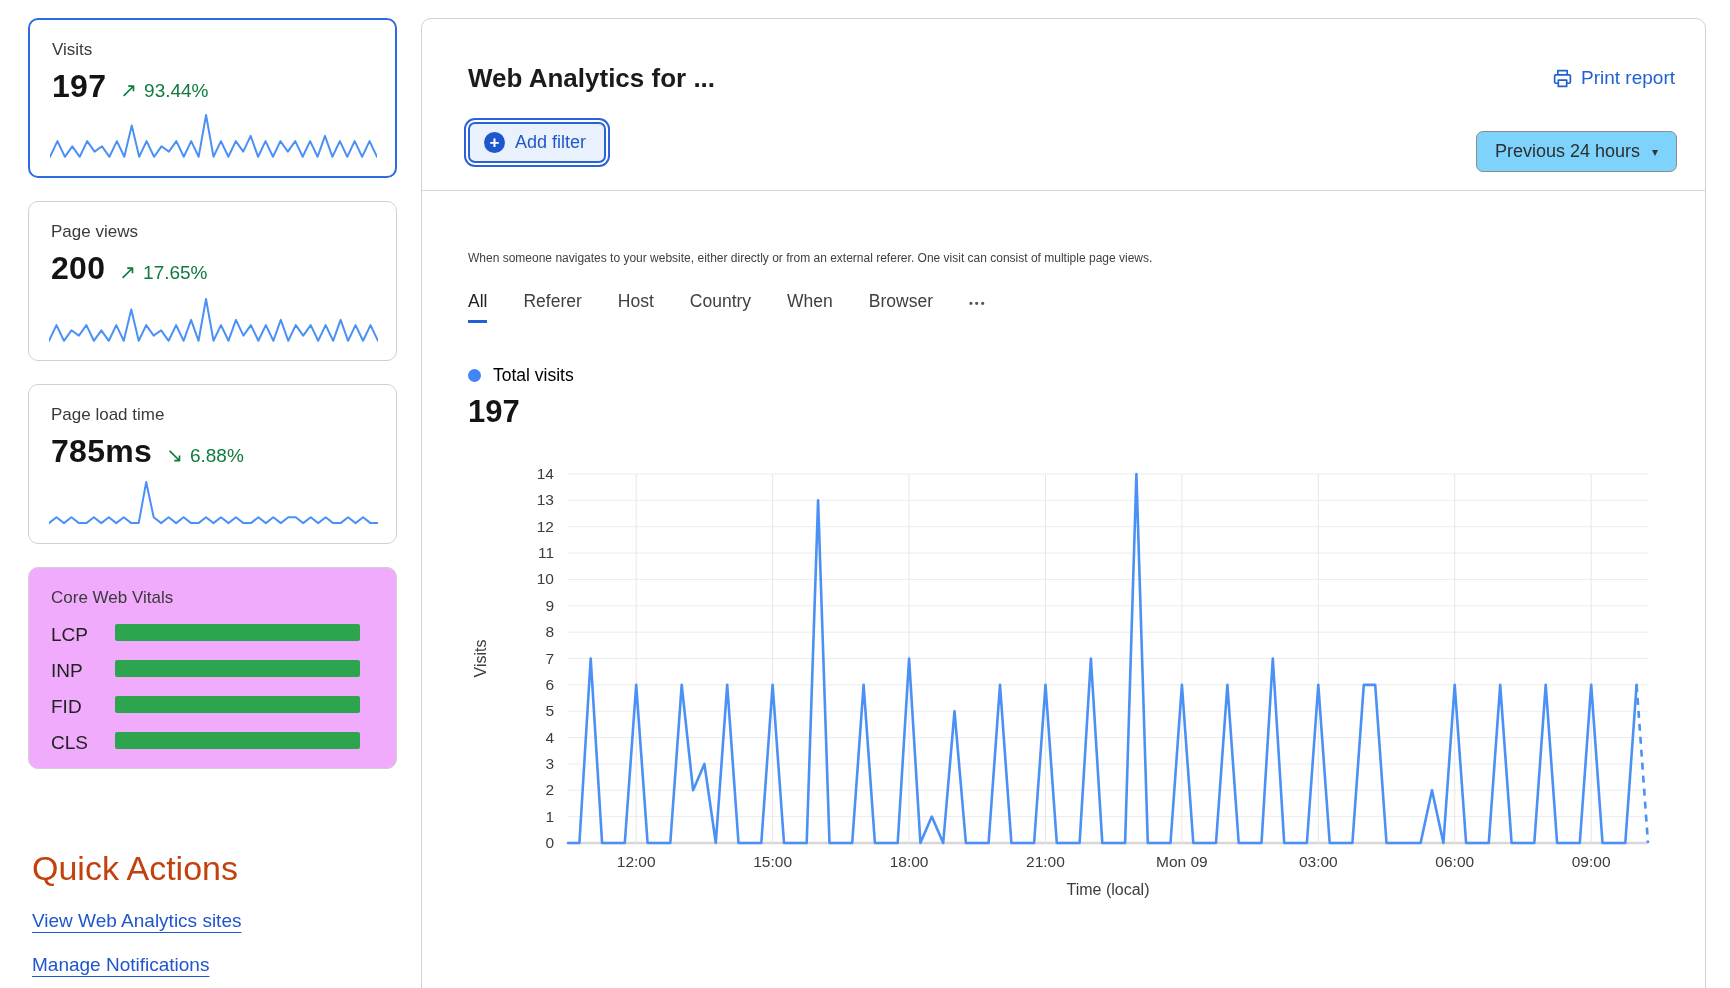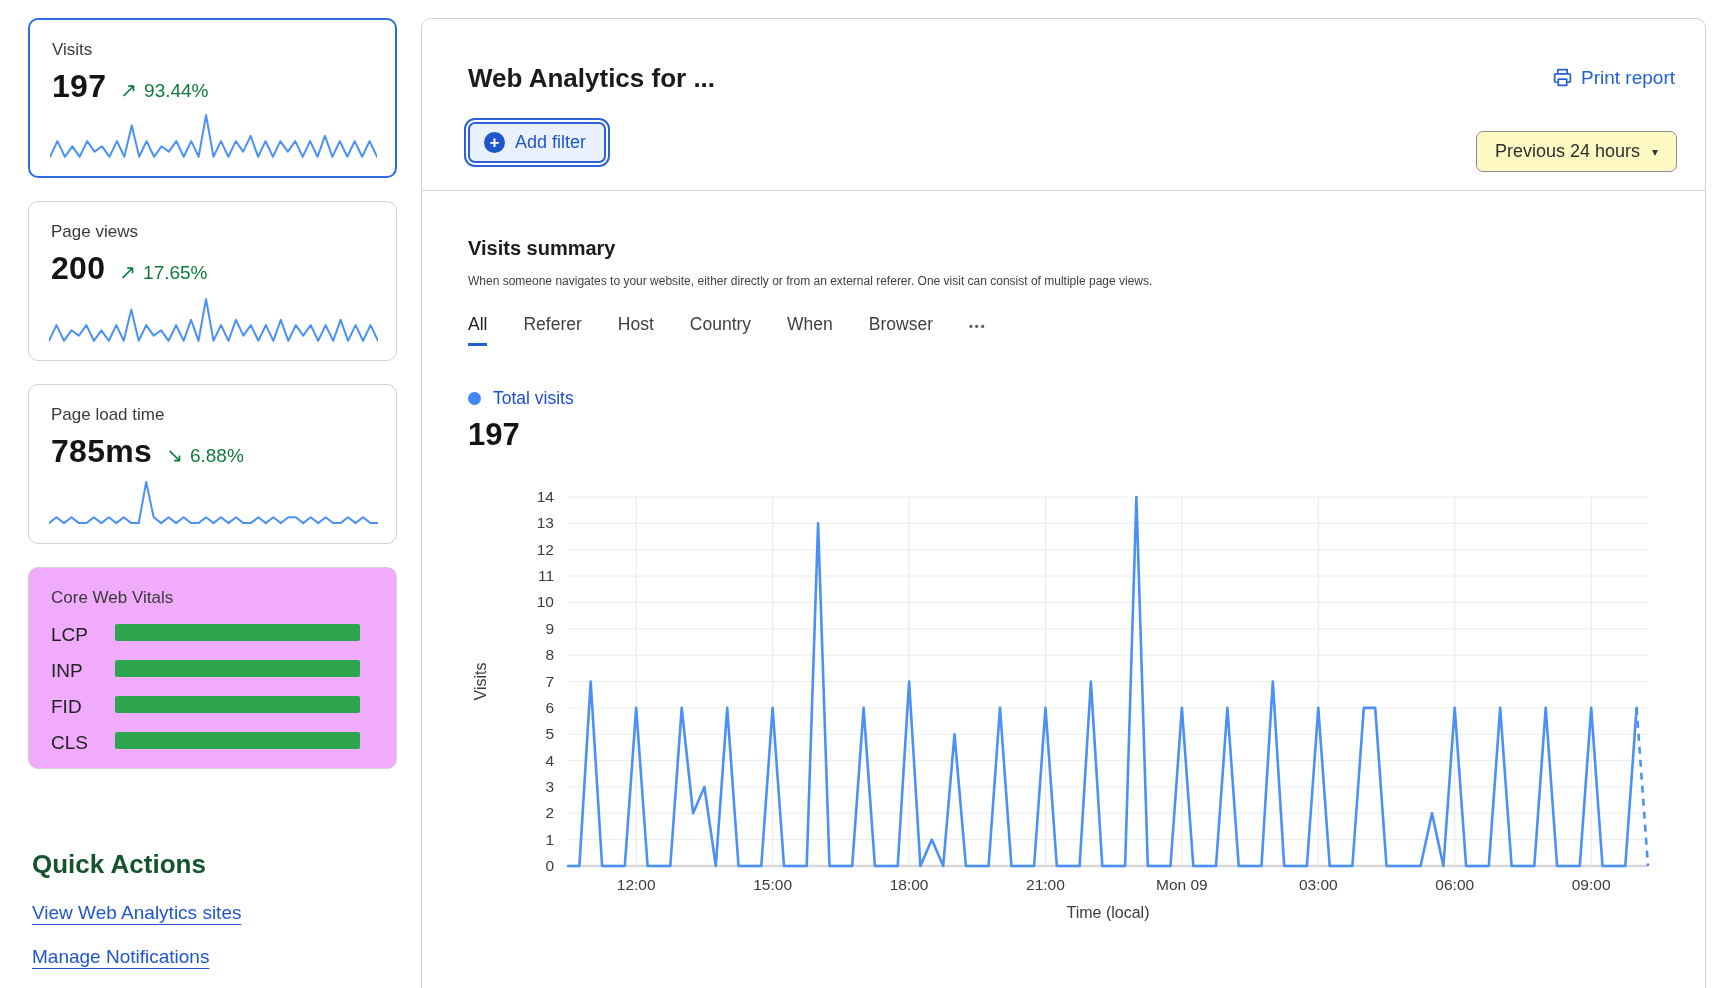--- a/index.html
+++ b/index.html
@@ -21,55 +21,55 @@
   .spark svg { width:100%; height:100%; }
 
   .cwv-card { height:202px; border:1px solid #d0d0d0; border-radius:10px; background:#f0abfc;
     padding:20px 22px; margin-bottom:0; }
   .cwv-rows { margin-top:16px; }
   .cwv-row { display:flex; align-items:flex-start; margin-bottom:14px; }
   .cwv-label { width:64px; font-size:19px; color:#222; }
   .cwv-bar { height:17px; width:245px; background:#2da44e; border-radius:2px; }
 
   .quick { margin-top:80px; padding-left:4px; }
-  .quick h2 { font-size:26px; font-weight:700; color:#14532d; }
+  .quick h2 { font-size:34px; font-weight:400; color:#c2410c; }
   .quick a { display:inline-block; font-size:19px; color:#2056cd; text-decoration:underline;
     text-underline-offset:5px; margin-top:22px; cursor:pointer; }
 
   
   .main-card { position:absolute; left:421px; top:18px; width:1285px; height:1060px;
     border:1px solid #d2d2d2; border-radius:10px; background:#fff; }
   .main-header { position:relative; height:172px; border-bottom:1px solid #d9d9d9; }
   .main-title { position:absolute; left:46px; top:44px; font-size:26px; font-weight:700; color:#1b1b1b; }
-  .print-link { position:absolute; right:30px; top:48px; display:flex; gap:8px;
+  .print-link { position:absolute; right:30px; top:48px; display:flex; align-items:center; gap:8px;
     color:#2260d3; font-size:19px; cursor:pointer; }
   .add-filter { position:absolute; left:46px; top:103px; display:flex; align-items:center; gap:10px;
     background:#e9f1fc; border:2px solid #2b62d9; border-radius:7px; padding:8px 18px 8px 14px;
     font-size:18px; color:#2056cd; cursor:pointer;
     box-shadow:0 0 0 2px #ffffff, 0 0 0 4px #2b62d9; }
   .plus-circle { width:21px; height:21px; border-radius:50%; background:#2056cd; color:#fff;
     display:inline-flex; align-items:center; justify-content:center; font-size:17px; font-weight:700;
     line-height:1; padding-bottom:1px; }
   .range-btn { position:absolute; right:28px; top:112px; display:flex; align-items:center; gap:12px;
-    border:1px solid #8c8c8c; border-radius:7px; background:#fef9c3; padding:9px 18px;
+    border:1px solid #8c8c8c; border-radius:7px; background:#7dd3fc; padding:9px 18px;
     font-size:18px; color:#2e2e2e; cursor:pointer; }
   .caret { font-size:12px; color:#333; }
 
   .main-body { padding:46px 46px 0; }
   .section-title { font-size:20px; font-weight:700; color:#1b1b1b; }
   .section-desc { font-size:12px; color:#404040; margin-top:14px; }
 
   .tabs { display:flex; align-items:center; gap:36px; margin-top:26px; }
   .tab { font-size:17.5px; color:#3f3f3f; padding-bottom:8px; border-bottom:3px solid transparent; cursor:pointer; }
   .tab.active { color:#222; border-bottom-color:#2260d3; }
   .tab-ellipsis { font-size:11px; letter-spacing:2px; color:#555; font-weight:700; cursor:pointer; padding-bottom:8px; }
 
   .legend { display:flex; align-items:center; gap:12px; margin-top:42px; }
   .legend-dot { width:13px; height:13px; border-radius:50%; background:#4285f4; }
-  .legend-label { font-size:17.5px; color:#1d4ed8; }
+  .legend-label { font-size:17.5px; color:#000000; }
   .big-total { font-size:31px; font-weight:700; color:#141414; margin-top:8px; }
 
   .chart-wrap { margin-top:18px; }
   .chart-wrap svg { display:block; }
   .axis-text { font-size:15.5px; fill:#3c3c3c; }
   .axis-title { font-size:16px; fill:#3c3c3c; }
 </style>
 </head>
 <body>
 
@@ -174,21 +174,20 @@
         <span>Add filter</span>
       </button>
 
       <button class="range-btn">
         <span>Previous 24 hours</span>
         <span class="caret">▾</span>
       </button>
     </div>
 
     <div class="main-body">
-      <div class="section-title">Visits summary</div>
       <div class="section-desc">When someone navigates to your website, either directly or from an external referer. One visit can consist of multiple page views.</div>
 
       <div class="tabs">
         <span class="tab active">All</span>
         <span class="tab">Referer</span>
         <span class="tab">Host</span>
         <span class="tab">Country</span>
         <span class="tab">When</span>
         <span class="tab">Browser</span>
         <span class="tab-ellipsis">•••</span>

